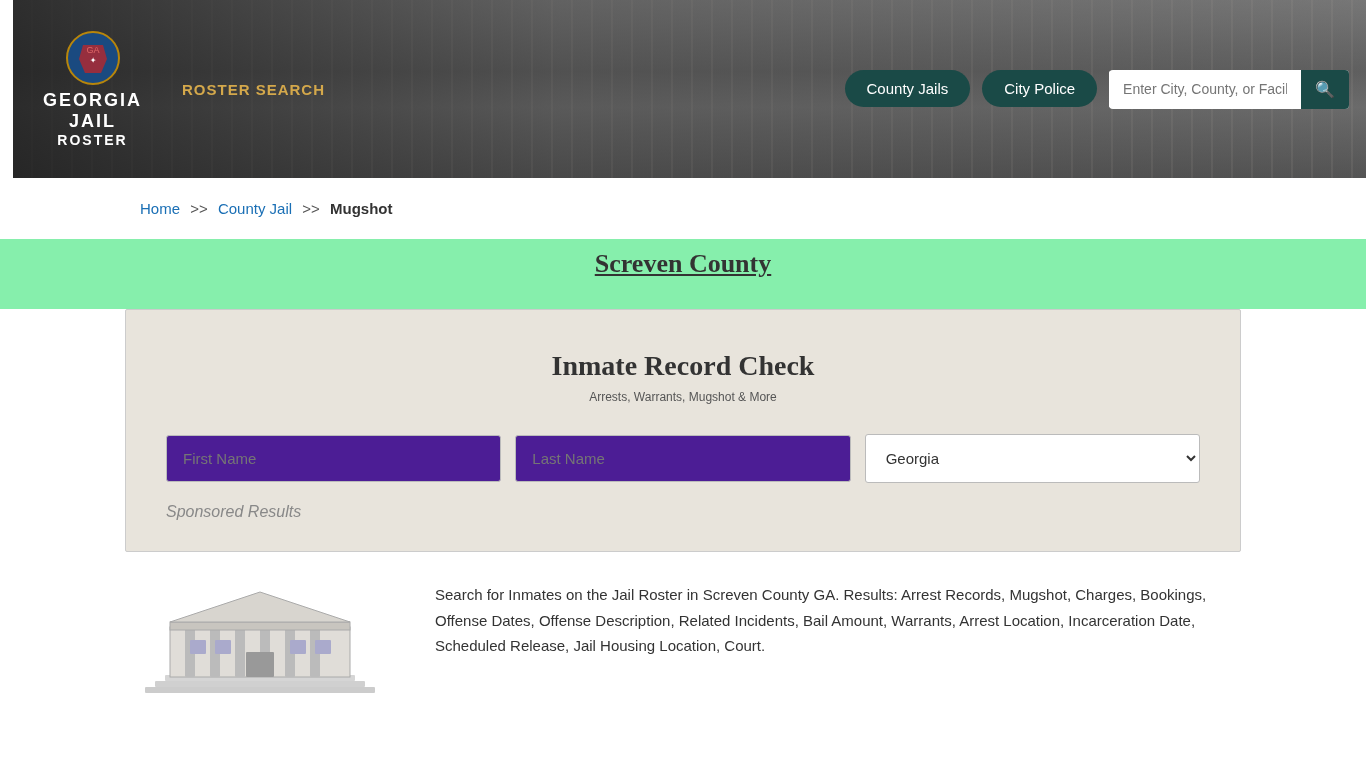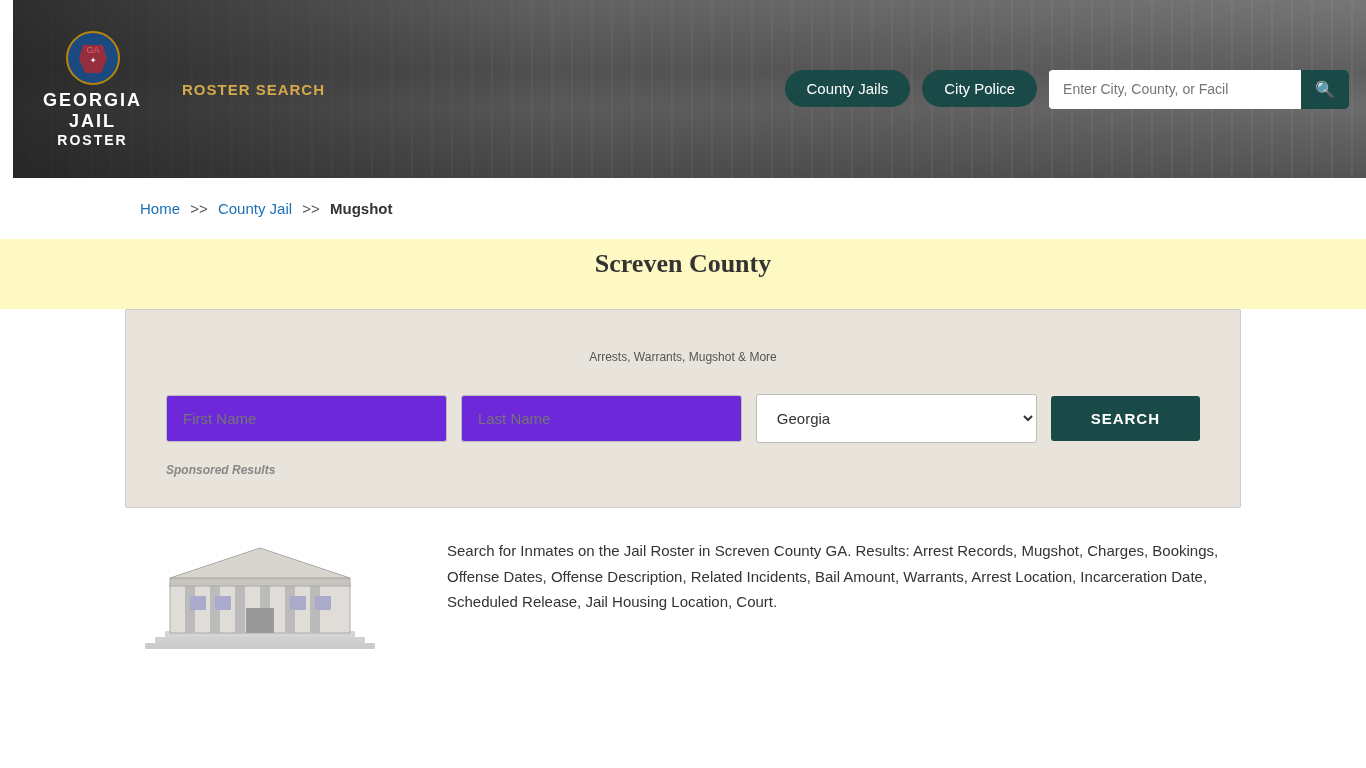--- a/index.html
+++ b/index.html
@@ -107,21 +107,21 @@
       align-items: center;
       background: #fff;
       border-radius: 4px;
       overflow: hidden;
     }
     .search-bar input {
       border: none;
       outline: none;
       padding: 10px 14px;
       font-size: 14px;
-      width: 252px;
+      width: 192px;
       font-family: Arial, sans-serif;
       color: #aaa;
     }
     .search-bar button {
       background: #1a4a47;
       border: none;
       padding: 10px 14px;
       cursor: pointer;
       color: #fff;
       font-size: 16px;
@@ -147,21 +147,22 @@
     }
     .breadcrumb .current {
       font-weight: bold;
       color: #333;
     }
 
     
     .page-title-section {
       text-align: center;
       padding: 10px 0 30px;
-      background: #fef9c3;
+      background: #86efac;
+      text-decoration: underline;
     }
     .page-title {
       font-size: 26px;
       font-weight: bold;
       color: #333;
       font-family: Georgia, serif;
     }
 
     
     .record-section {
@@ -193,21 +194,21 @@
       margin-bottom: 20px;
     }
     .record-form input {
       flex: 1;
       padding: 14px 16px;
       font-size: 15px;
       border: 1px solid #bbb;
       border-radius: 3px;
       font-family: Arial, sans-serif;
       color: #aaa;
-      background: #6d28d9;
+      background: #4c1d95;
       outline: none;
     }
     .record-form select {
       flex: 1;
       padding: 14px 16px;
       font-size: 15px;
       border: 1px solid #bbb;
       border-radius: 3px;
       font-family: Arial, sans-serif;
       color: #333;
@@ -221,32 +222,31 @@
       border: none;
       padding: 14px 40px;
       font-size: 15px;
       font-weight: bold;
       font-family: Arial, sans-serif;
       letter-spacing: 1px;
       cursor: pointer;
       border-radius: 3px;
     }
     .sponsored-label {
-      font-size: 12px;
+      font-size: 16px;
       color: #888;
       font-family: Arial, sans-serif;
       font-style: italic;
-      font-weight: bold;
     }
 
     
     .bottom-section {
       display: flex;
       padding: 30px 125px;
-      gap: 52px;
+      gap: 40px;
       align-items: flex-start;
     }
     .courthouse-img {
       flex-shrink: 0;
       width: 270px;
       display: flex;
       flex-direction: column;
       align-items: center;
     }
     .courthouse-svg {
@@ -303,30 +303,30 @@
     <span class="sep">&gt;&gt;</span>
     <span class="current">Mugshot</span>
   </nav>
 </div>
 
 <div class="page-title-section">
   <h1 class="page-title">Screven County</h1>
 </div>
 
 <div class="record-section">
+  <h2 class="record-title">Inmate Record Check</h2>
   <p class="record-subtitle">Arrests, Warrants, Mugshot &amp; More</p>
   <div class="record-form">
     <input type="text" placeholder="First Name" style="">
     <input type="text" placeholder="Last Name" style="">
     <select>
       <option>Georgia</option>
       <option>Alabama</option>
       <option>Florida</option>
     </select>
-    <button class="search-btn">SEARCH</button>
   </div>
   <p class="sponsored-label">Sponsored Results</p>
 </div>
 
 <div class="bottom-section">
   <div class="courthouse-img">
 
     <svg class="courthouse-svg" viewBox="0 0 250 120">
 
       <rect x="10" y="105" width="230" height="6" fill="#ccc" rx="1"></rect>

